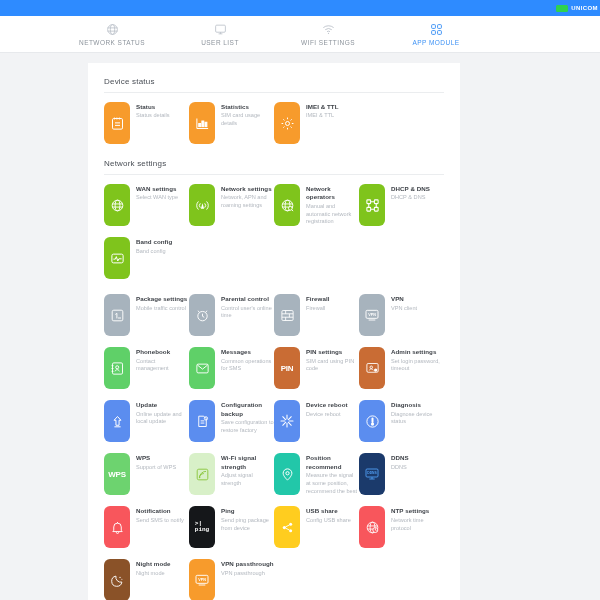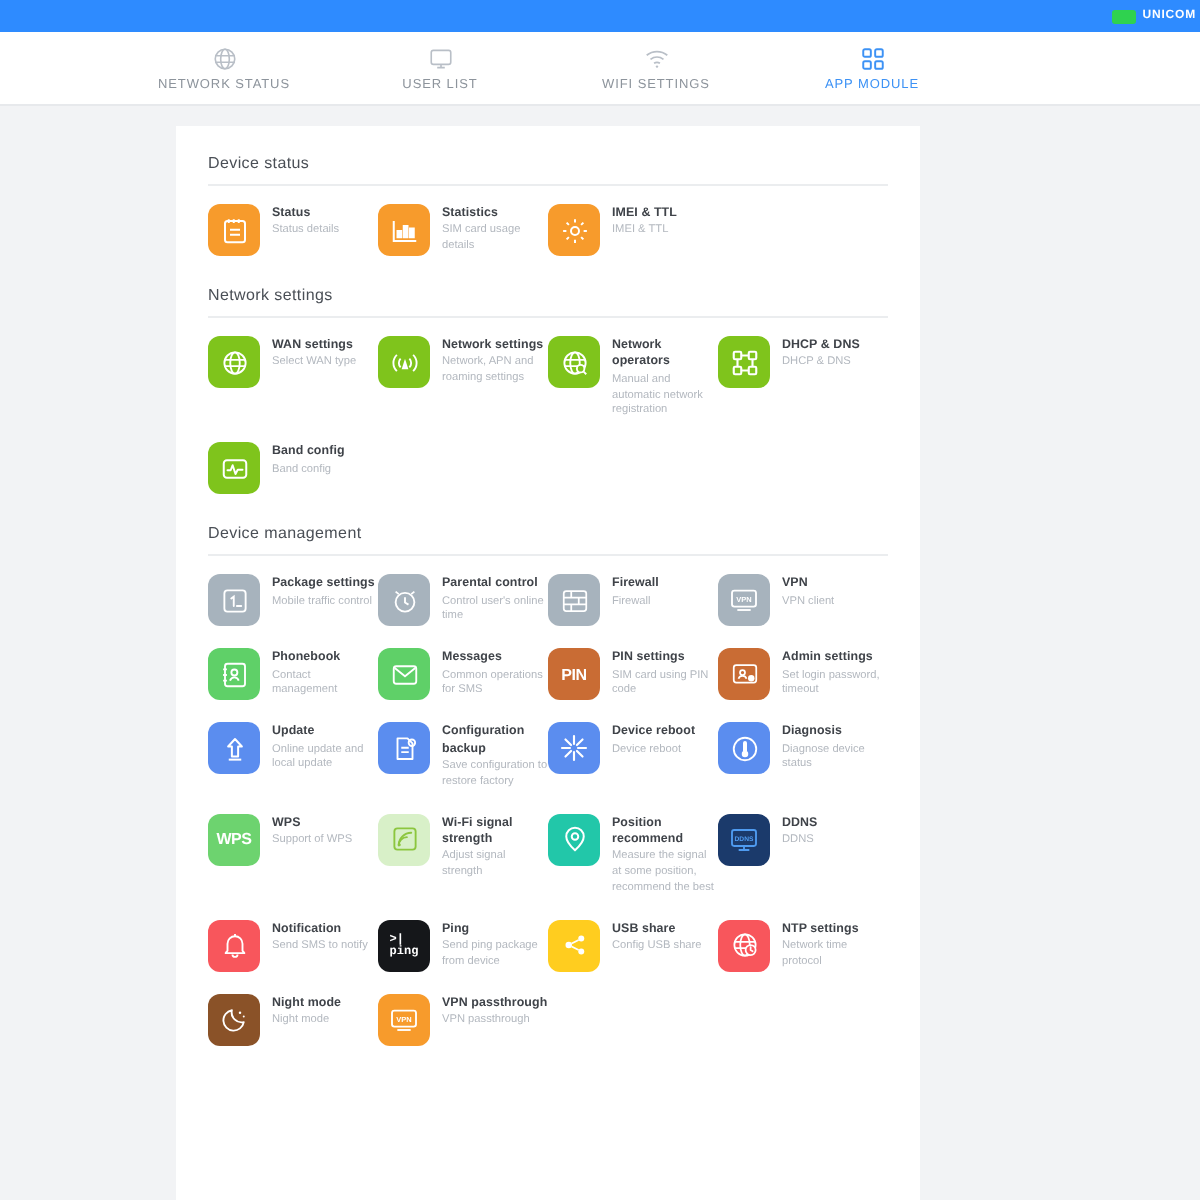--- a/index.html
+++ b/index.html
@@ -63,21 +63,21 @@
   }
 
   .grid { display: flex; flex-wrap: wrap; }
   .item {
     width: 25%; display: flex; gap: 6px;
     margin-bottom: 11px; cursor: pointer;
     align-items: flex-start;
   }
 
   .tile {
-    width: 26px; height: 26px; min-width: 26px;
+    width: 26px; height: 42px; min-width: 26px;
     border-radius: 6px;
     display: flex; align-items: center; justify-content: center;
     color: #ffffff;
   }
   .tile svg { display: block; }
   .tile .tile-text {
     font-size: 8px; font-weight: bold; letter-spacing: -.2px;
   }
   .tile .ping-text {
     font-size: 6px; font-weight: bold; line-height: 1.05;
@@ -273,21 +273,20 @@
           <div class="txt">
             <div class="i-title">Band config</div>
             <div class="i-sub">Band config</div>
           </div>
         </div>
 
       </div>
     </div>
 
     <div class="section">
-      <div class="section-title">Device management</div>
       <div class="grid">
 
         <div class="item">
           <div class="tile" style="background:#a7b3bd">
             <svg width="15" height="15" viewBox="0 0 24 24" fill="none" stroke="#fff" stroke-width="1.5">
               <rect x="3.5" y="3.5" width="17" height="17" rx="2.5"></rect>
               <path d="M9 10l2-1.5V16M13.5 16h3.5" stroke-linecap="round"></path>
             </svg>
           </div>
           <div class="txt">

